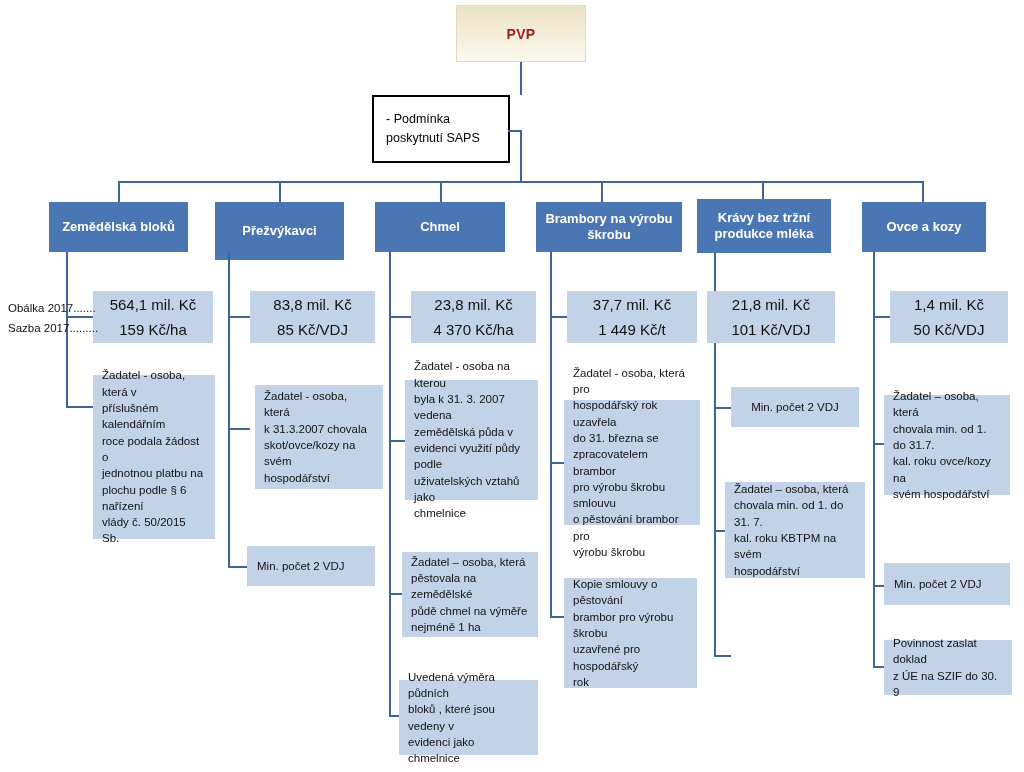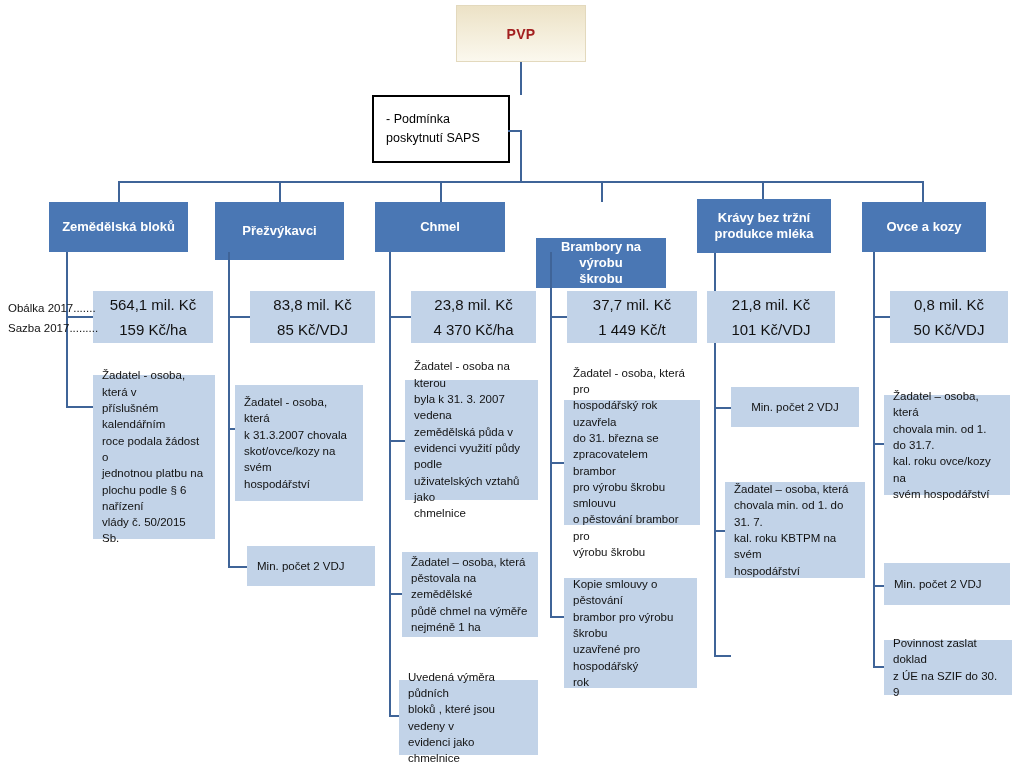--- a/index.html
+++ b/index.html
@@ -157,21 +157,21 @@
 
   <div class="head-box" style="left:49px; top:202px; width:139px; height:50px;">
     <span class="label">Zemědělská bloků</span>
   </div>
   <div class="head-box" style="left:215px; top:202px; width:129px; height:58px;">
     <span class="label">Přežvýkavci</span>
   </div>
   <div class="head-box" style="left:375px; top:202px; width:130px; height:50px;">
     <span class="label">Chmel</span>
   </div>
-  <div class="head-box" style="left:536px; top:202px; width:130px; height:50px;margin-top:36px;">
+  <div class="head-box" style="left:536px; top:202px; width:146px; height:50px;">
     <span class="label">Brambory na výrobu
 škrobu</span>
   </div>
   <div class="head-box" style="left:697px; top:199px; width:134px; height:54px;">
     <span class="label">Krávy bez tržní
 produkce mléka</span>
   </div>
   <div class="head-box" style="left:862px; top:202px; width:124px; height:50px;">
     <span class="label">Ovce a kozy</span>
   </div>
@@ -200,21 +200,21 @@
 
   <div class="line v" style="left:228px; top:252px; height:315px;"></div>
   <div class="line h" style="left:228px; top:316px; width:22px;"></div>
   <div class="line h" style="left:228px; top:428px; width:22px;"></div>
   <div class="line h" style="left:228px; top:566px; width:22px;"></div>
 
   <div class="box amount" style="left:250px; top:291px; width:125px; height:52px;">
     <span class="label">83,8 mil. Kč
 85  Kč/VDJ</span>
   </div>
-  <div class="box text" style="left:235px; top:385px; width:128px; height:116px;">
+  <div class="box text" style="left:255px; top:385px; width:128px; height:104px;">
     <span class="label">Žadatel  - osoba, která
 k 31.3.2007 chovala
 skot/ovce/kozy na svém
 hospodářství</span>
   </div>
   <div class="box midleft" style="left:247px; top:546px; width:128px; height:40px;">
     <span class="label">Min. počet 2 VDJ</span>
   </div>
 
   <div class="line v" style="left:389px; top:252px; height:464px;"></div>
@@ -292,21 +292,21 @@
 hospodářství</span>
   </div>
 
   <div class="line v" style="left:873px; top:252px; height:415px;"></div>
   <div class="line h" style="left:873px; top:316px; width:17px;"></div>
   <div class="line h" style="left:873px; top:443px; width:17px;"></div>
   <div class="line h" style="left:873px; top:585px; width:17px;"></div>
   <div class="line h" style="left:873px; top:666px; width:17px;"></div>
 
   <div class="box amount" style="left:890px; top:291px; width:118px; height:52px;">
-    <span class="label">0,8 mil. Kč
+    <span class="label">1,4 mil. Kč
 50 Kč/VDJ</span>
   </div>
   <div class="box text" style="left:884px; top:395px; width:126px; height:100px;">
     <span class="label">Žadatel – osoba, která
 chovala min. od 1. do 31.7.
 kal. roku ovce/kozy na
 svém hospodářství</span>
   </div>
   <div class="box midleft" style="left:884px; top:563px; width:126px; height:42px;">
     <span class="label">Min. počet 2 VDJ</span>

